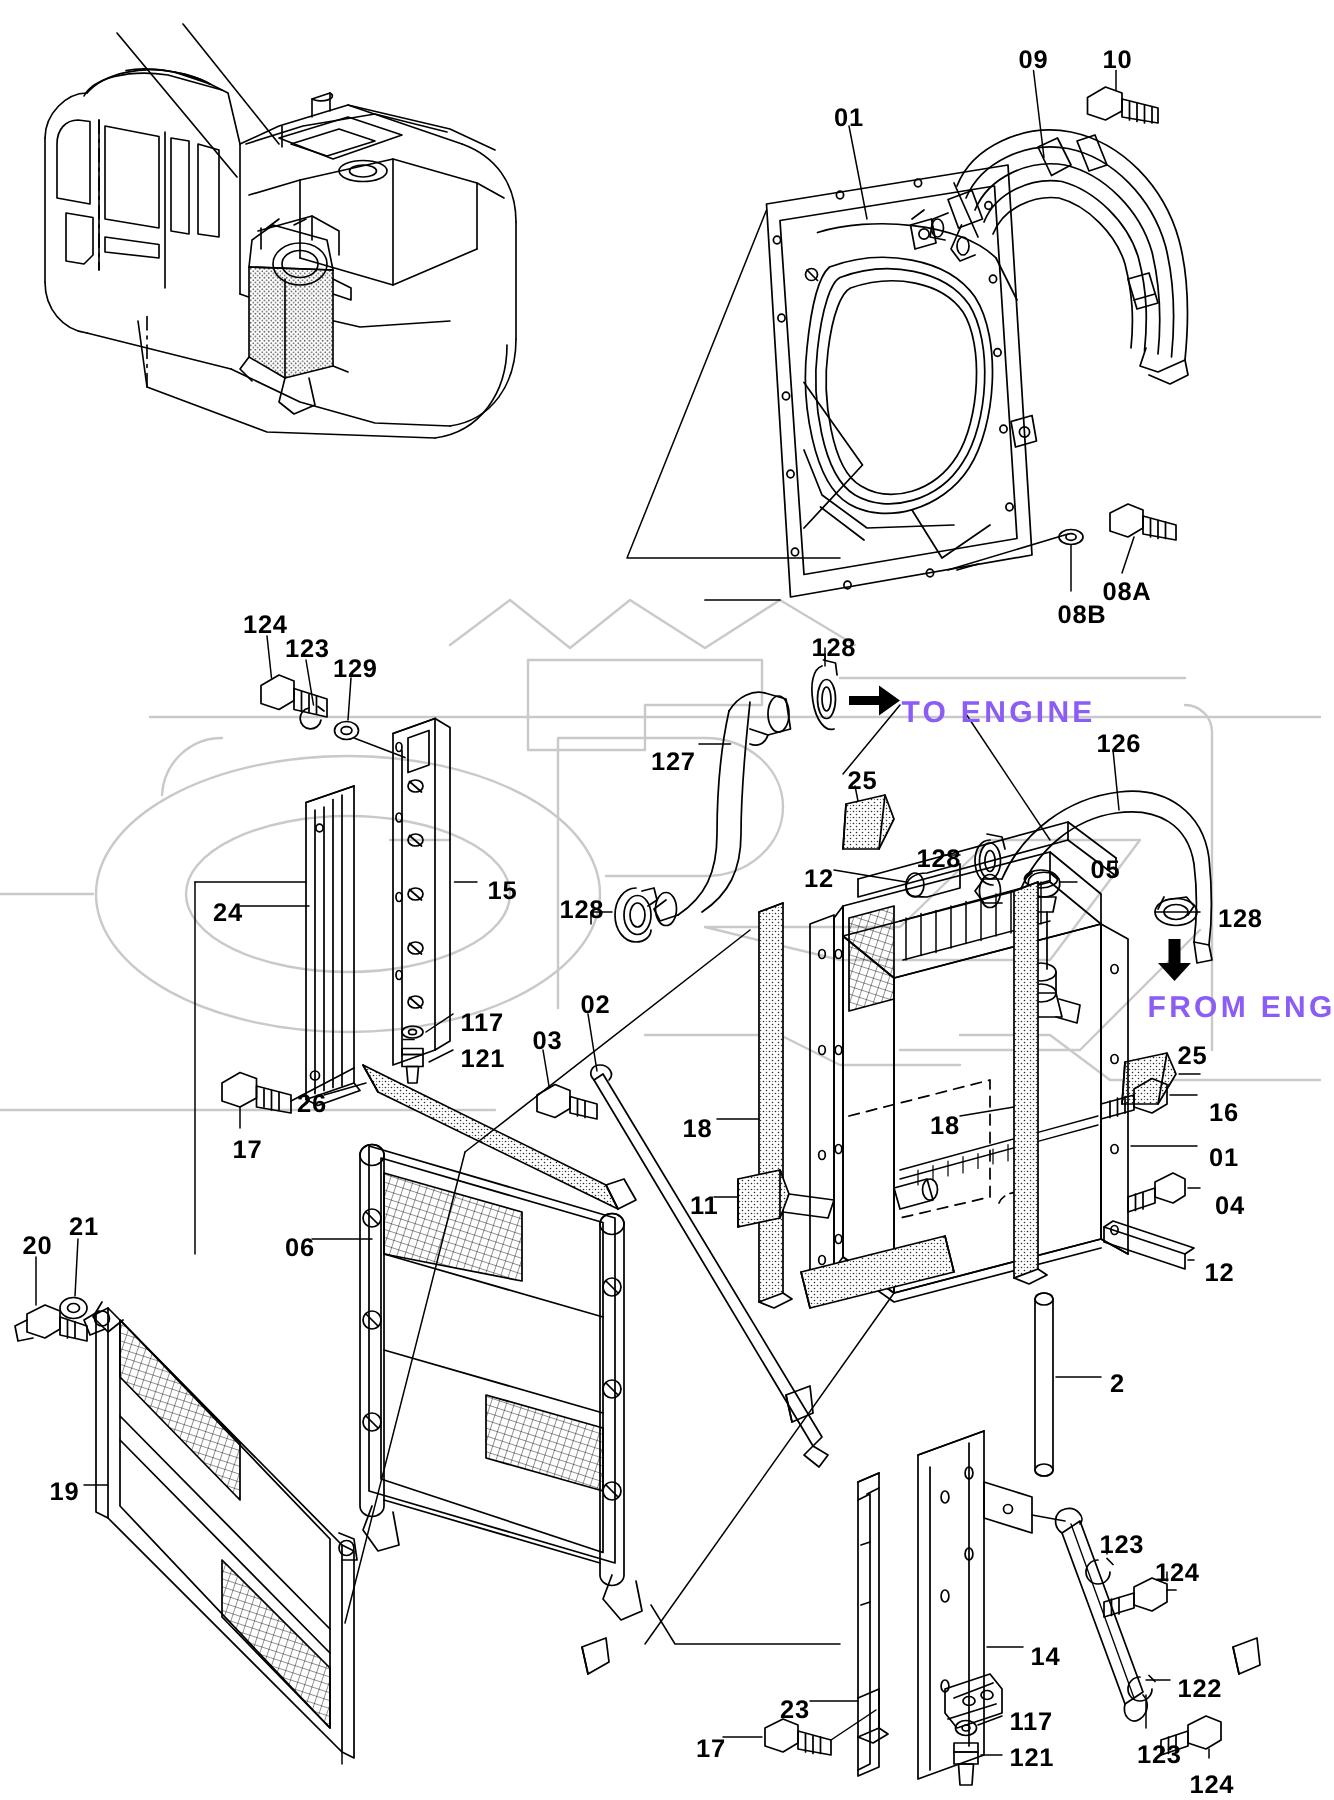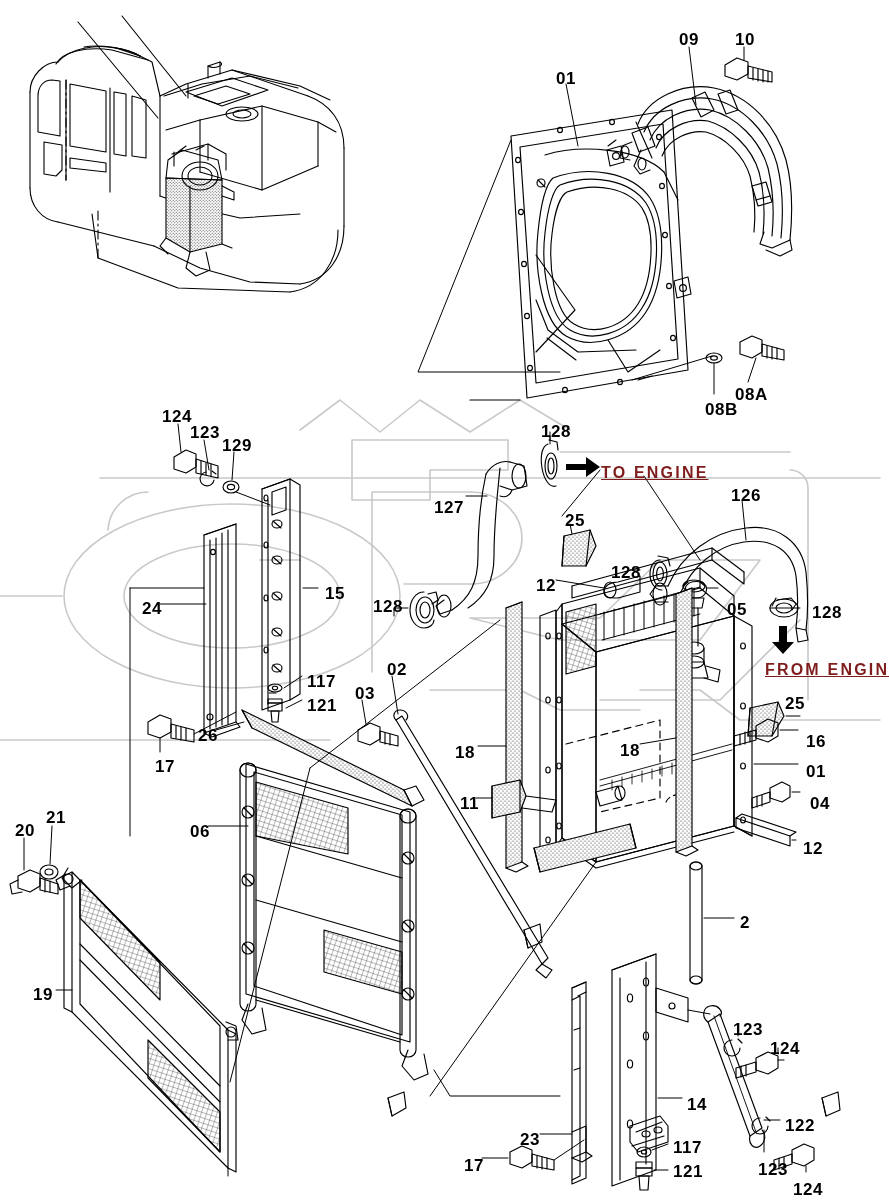--- a/index.html
+++ b/index.html
@@ -19,25 +19,24 @@
     letter-spacing:0.5px;
     white-space:nowrap;
     line-height:1;
     user-select:none;
   }
   .lbl.big{font-size:17px;}
   .flow{
     position:absolute;
     font-family:"Liberation Sans", sans-serif;
     font-weight:bold;
-    font-size:16px;
+    font-size:20px;
     letter-spacing:2.2px;
-    color:#7f1d1d;
+    color:#8b5cf6;
     white-space:nowrap;
-    text-decoration:underline;
   }
 </style>
 </head>
 <body>
 
 <div id="sheet">
 
 <svg id="art" viewBox="0 0 889 1200">
   <defs>
     <pattern id="meshfine" width="5" height="5" patternUnits="userSpaceOnUse" patternTransform="rotate(18)">
@@ -766,21 +765,21 @@
       <div class="lbl big" style="left: 162px; top: 408px;">124</div>
       <div class="lbl big" style="left: 190px; top: 424px;">123</div>
       <div class="lbl big" style="left: 222px; top: 437px;">129</div>
       <div class="lbl big" style="left: 434px; top: 499px;">127</div>
       <div class="lbl big" style="left: 731px; top: 487px;">126</div>
       <div class="lbl big" style="left: 565px; top: 512px;">25</div>
       <div class="lbl big" style="left: 325px; top: 585px;">15</div>
       <div class="lbl big" style="left: 373px; top: 598px;">128</div>
       <div class="lbl big" style="left: 611px; top: 564px;">128</div>
       <div class="lbl big" style="left: 536px; top: 577px;">12</div>
-      <div class="lbl big" style="left: 727px; top: 601px;">05</div>
+      <div class="lbl big" style="left: 727px; top: 571px;">05</div>
       <div class="lbl big" style="left: 812px; top: 604px;">128</div>
       <div class="lbl big" style="left: 142px; top: 600px;">24</div>
       <div class="lbl big" style="left: 785px; top: 695px;">25</div>
       <div class="lbl big" style="left: 307px; top: 673px;">117</div>
       <div class="lbl big" style="left: 307px; top: 697px;">121</div>
       <div class="lbl big" style="left: 387px; top: 661px;">02</div>
       <div class="lbl big" style="left: 355px; top: 685px;">03</div>
       <div class="lbl big" style="left: 455px; top: 744px;">18</div>
       <div class="lbl big" style="left: 620px; top: 742px;">18</div>
       <div class="lbl big" style="left: 806px; top: 733px;">16</div>

